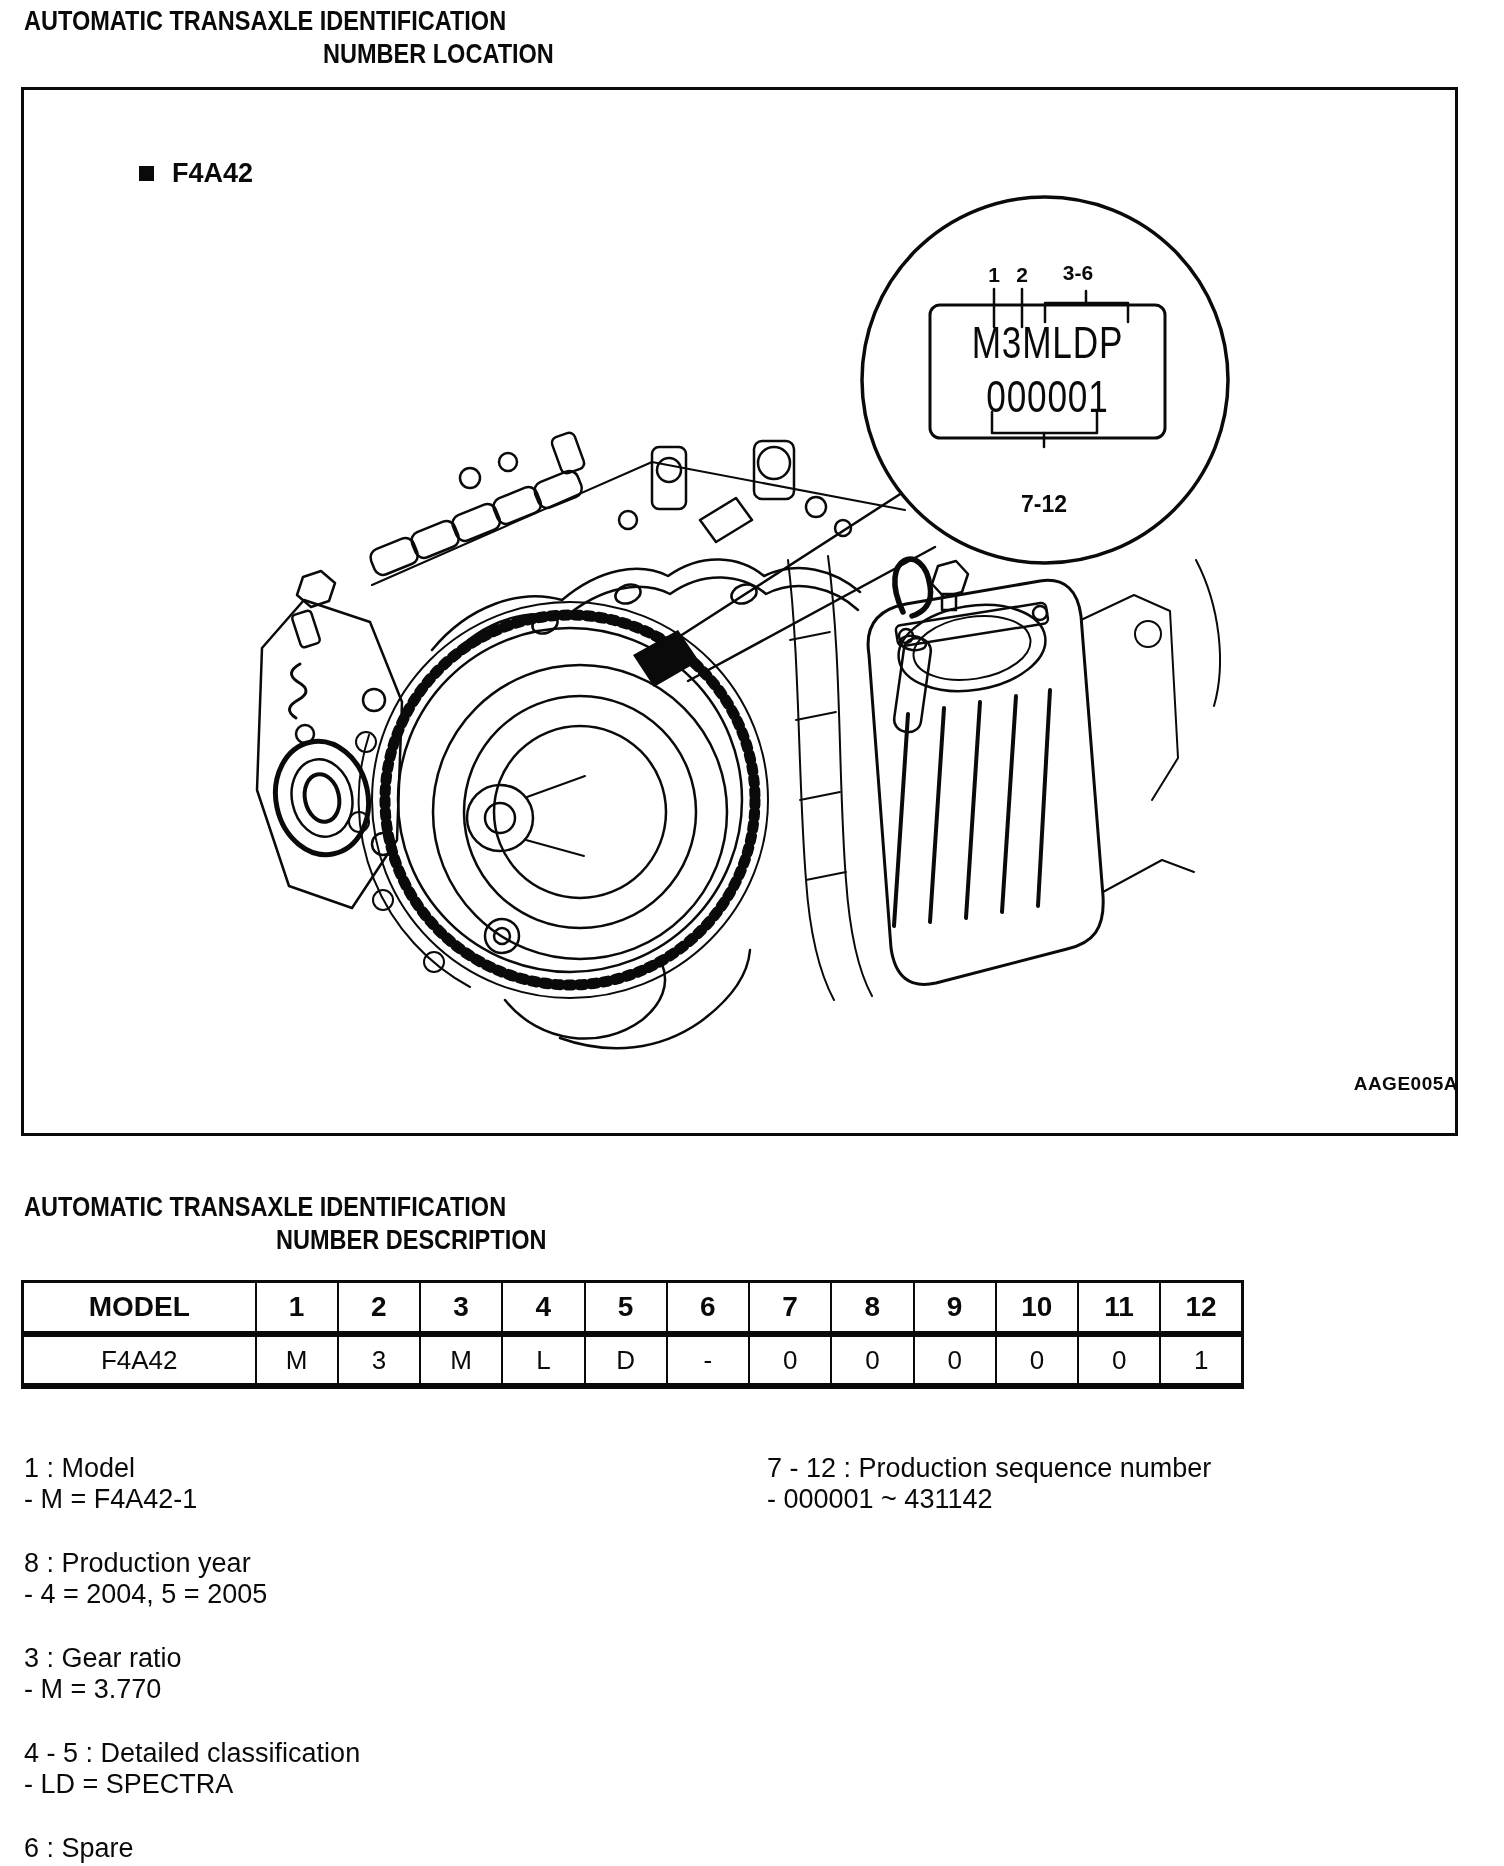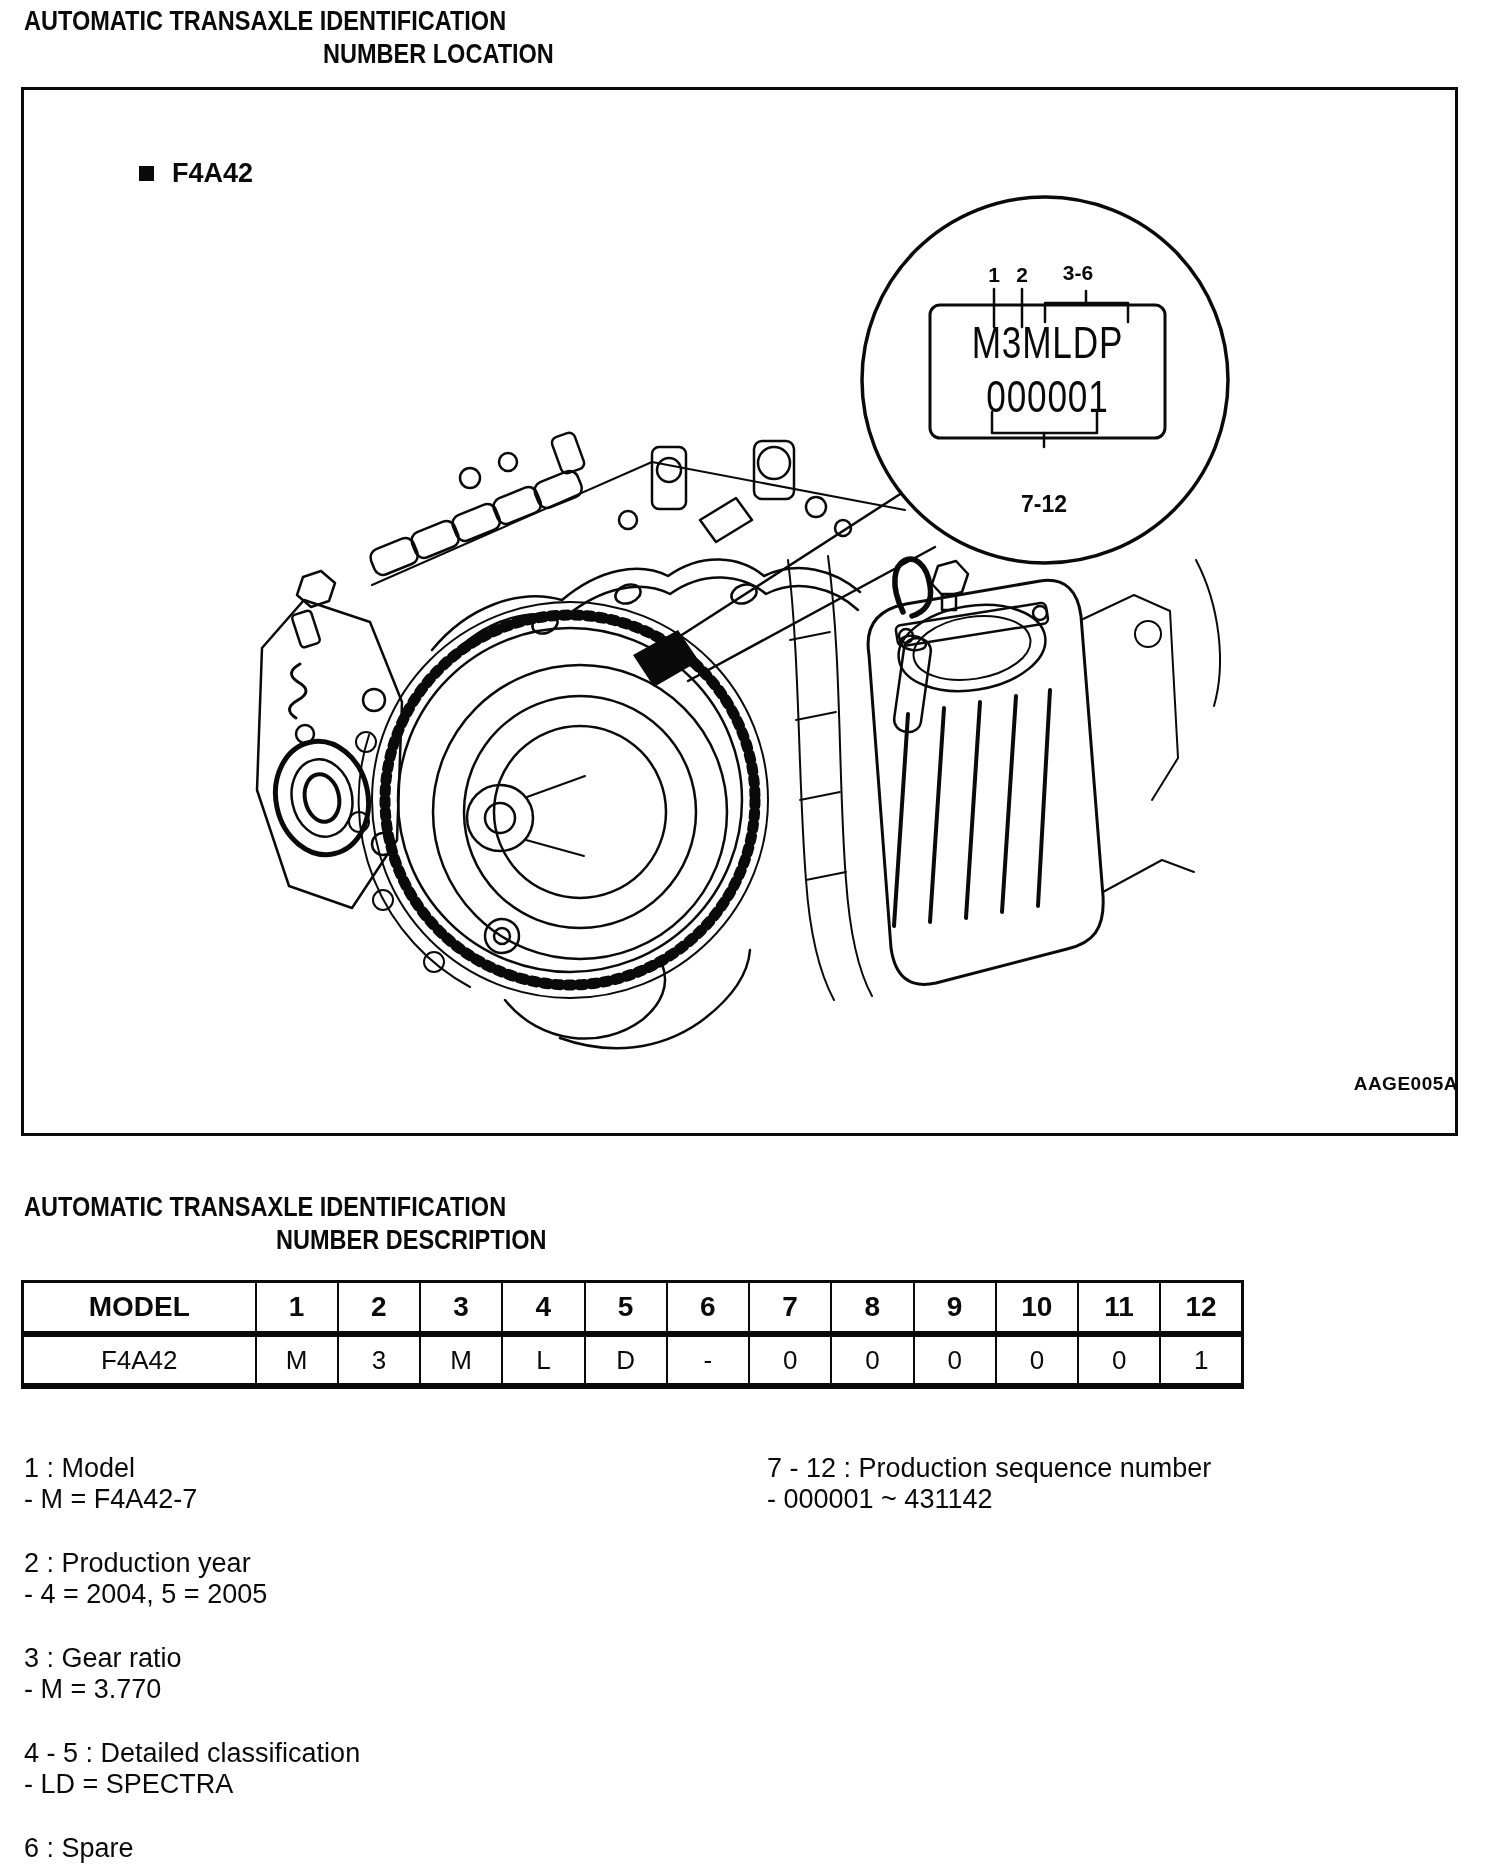--- a/index.html
+++ b/index.html
@@ -222,24 +222,24 @@
     <td>0</td>
     <td>0</td>
     <td>1</td>
   </tr>
 </tbody>
   </table>
 
 <div class="abs legend-col" style="left:24px;top:1441px;">
   <div class="legend-group">
     <div class="legend-term">1 : Model</div>
-    <div class="legend-detail">- M = F4A42-7</div>
-  </div>
-  <div class="legend-group">
-    <div class="legend-term">2 : Production year</div>
+    <div class="legend-detail">- M = F4A42-1</div>
+  </div>
+  <div class="legend-group">
+    <div class="legend-term">8 : Production year</div>
     <div class="legend-detail">- 4 = 2004, 5 = 2005</div>
   </div>
   <div class="legend-group">
     <div class="legend-term">3 : Gear ratio</div>
     <div class="legend-detail">- M = 3.770</div>
   </div>
   <div class="legend-group">
     <div class="legend-term">4 - 5 : Detailed classification</div>
     <div class="legend-detail">- LD = SPECTRA</div>
   </div>

